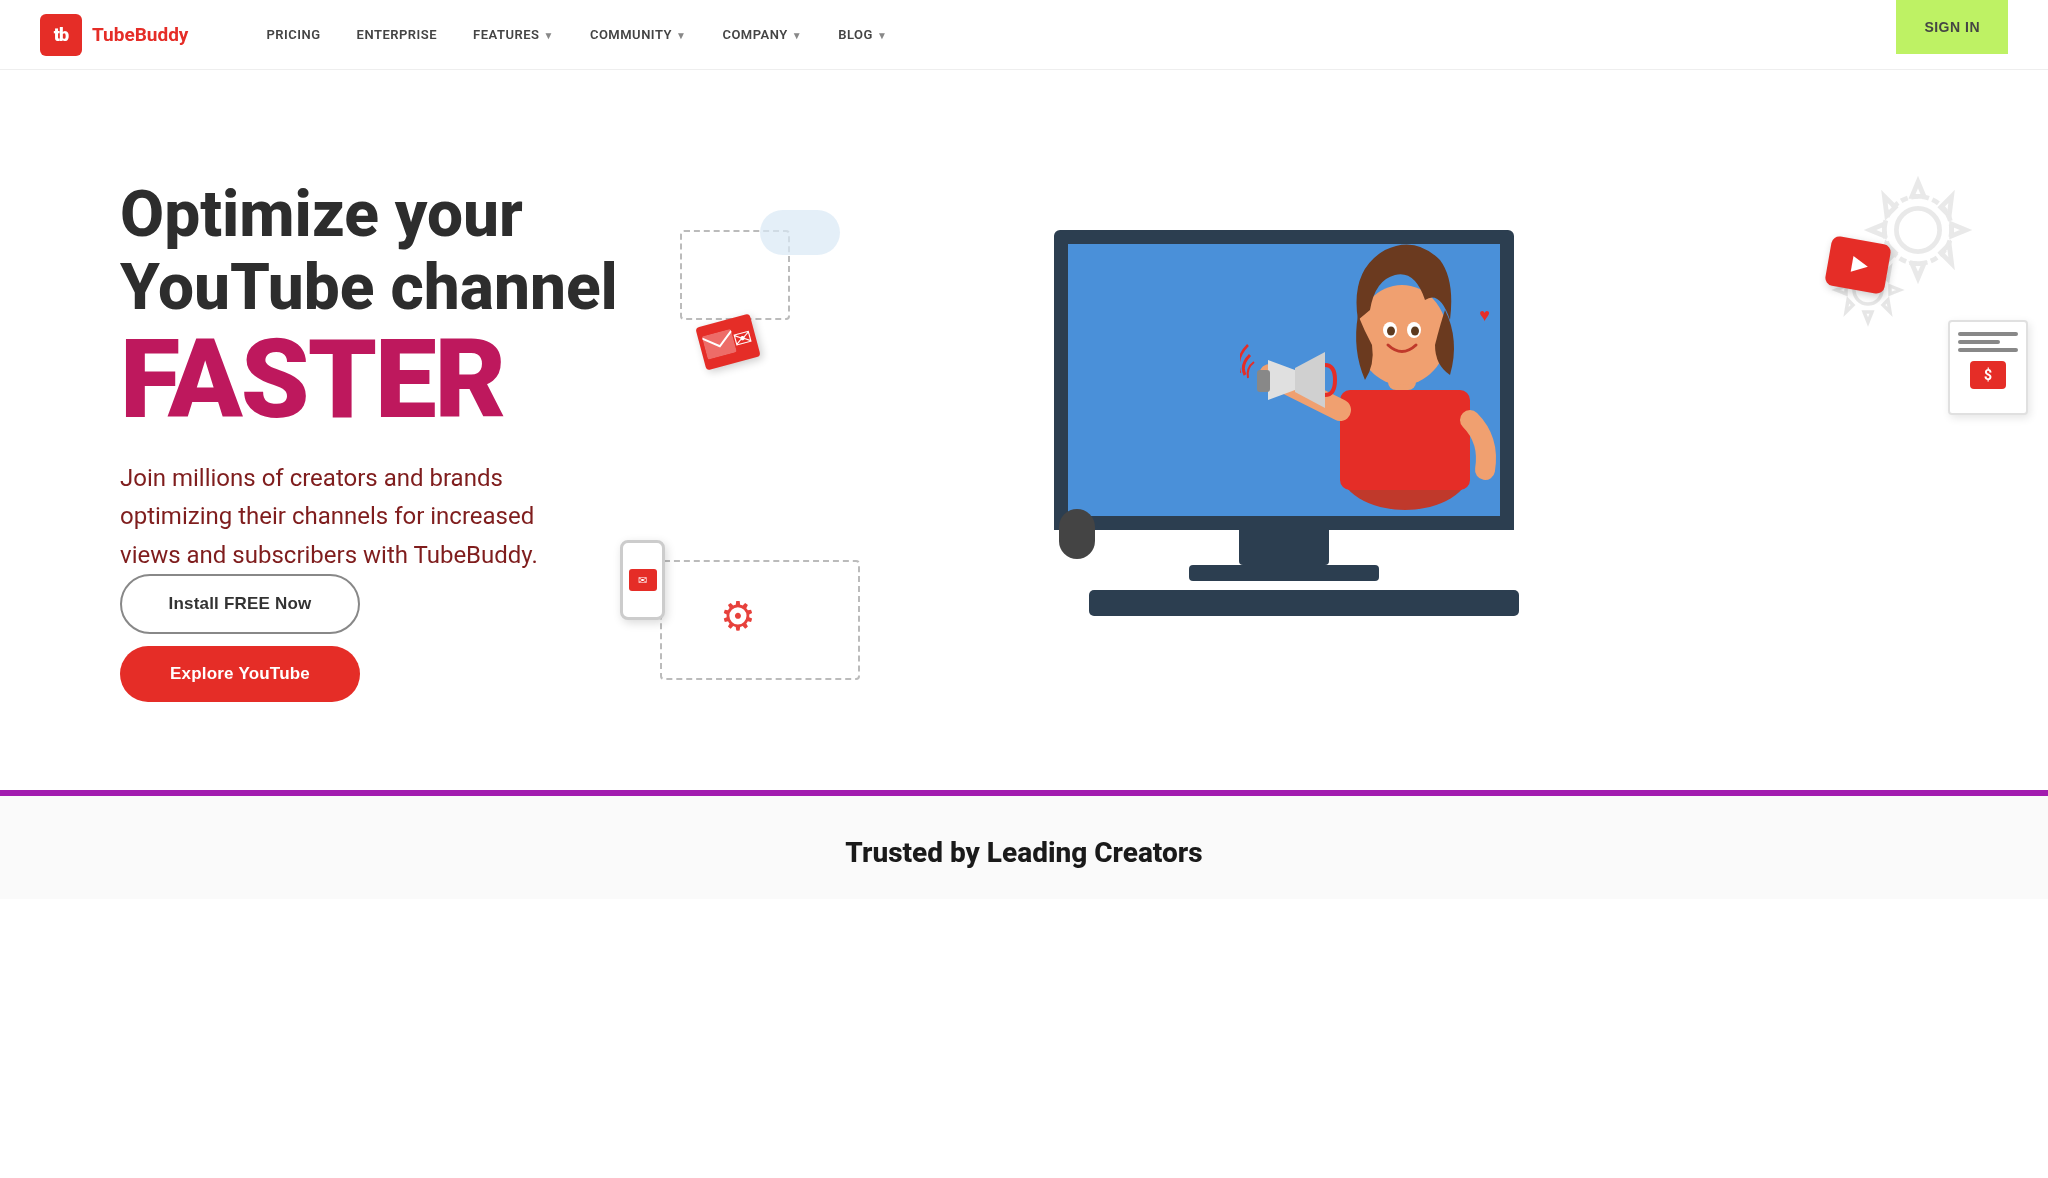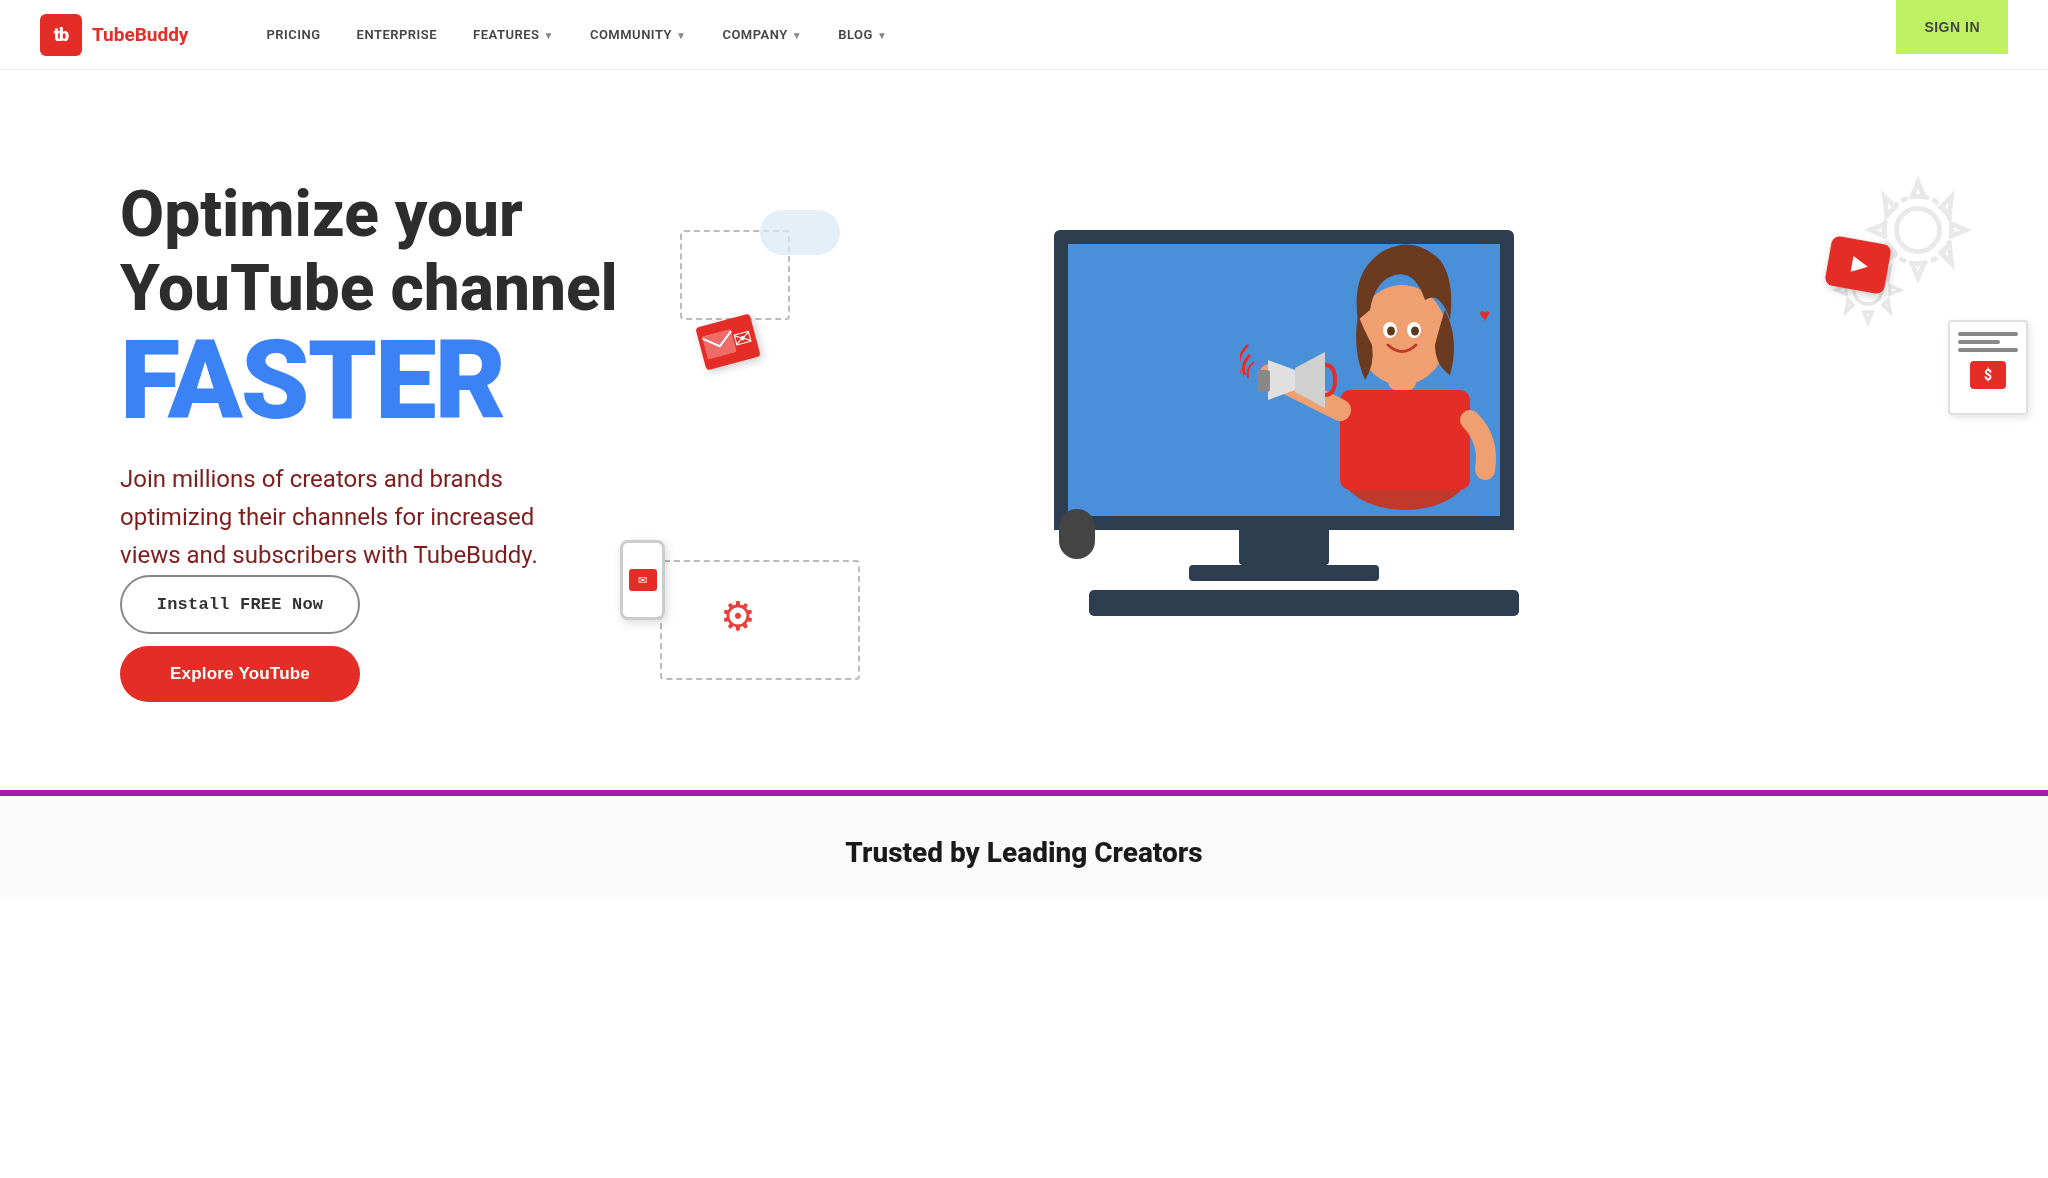--- a/index.html
+++ b/index.html
@@ -98,21 +98,21 @@
     .hero-title-sub {
       font-size: 64px;
       font-weight: 800;
       color: #2d2d2d;
       line-height: 1.15;
       margin-bottom: 0;
     }
     .hero-title-main {
       font-size: 110px;
       font-weight: 900;
-      color: #3b82f6;
+      color: #be185d;
       line-height: 1;
       margin-bottom: 24px;
       letter-spacing: -2px;
     }
     .hero-desc {
       font-size: 24px;
       color: #7f1d1d;
       line-height: 1.6;
       max-width: 420px;
     }
@@ -123,21 +123,20 @@
       border: 2.5px solid #888;
       border-radius: 50px;
       background: #fff;
       font-size: 17px;
       font-weight: 600;
       color: #333;
       cursor: pointer;
       text-align: center;
       margin-bottom: 12px;
       letter-spacing: 0.2px;
-      font-family: Liberation Mono, monospace;
     }
     .btn-pricing {
       display: block;
       width: 240px;
       padding: 18px 0;
       border-radius: 50px;
       background: #e52d27;
       border: none;
       font-size: 17px;
       font-weight: 600;

